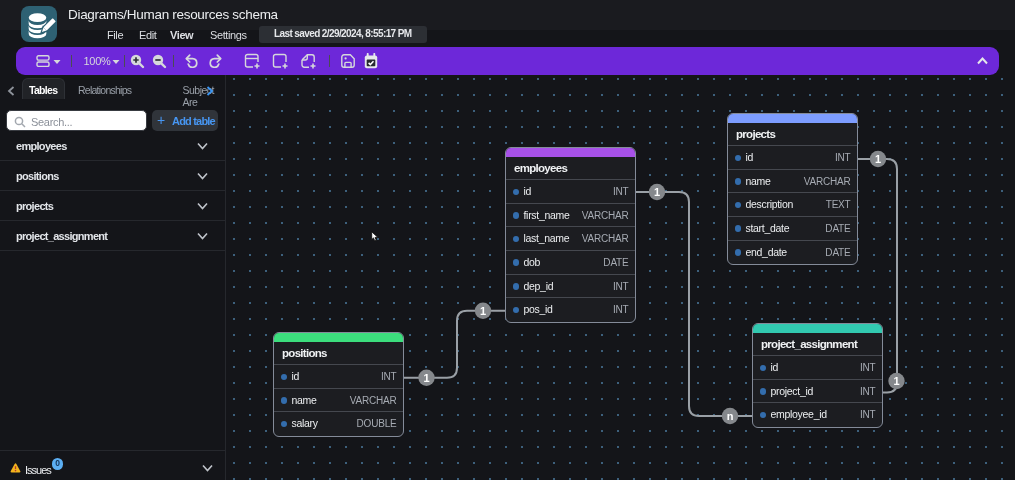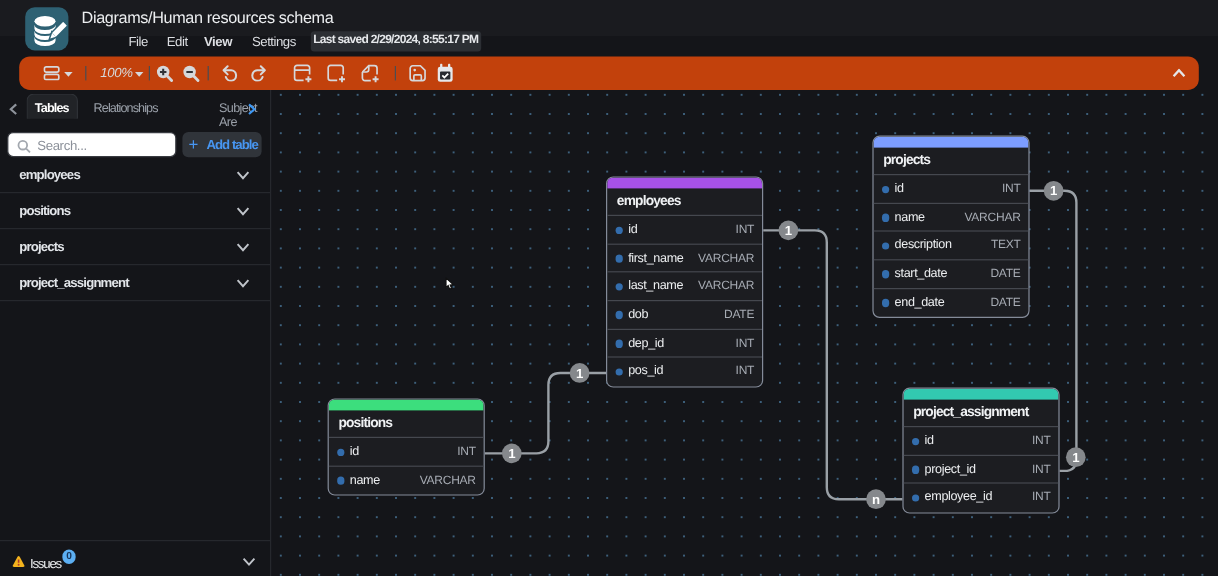--- a/index.html
+++ b/index.html
@@ -6,24 +6,24 @@
   html,body { width:1015px; height:480px; overflow:hidden; }
   body { background:#141519; font-family:"Liberation Sans", sans-serif; position:relative; }
   .abs { position:absolute; }
 
   
   #topbar { left:0; top:0; width:1015px; height:30px; background:#1a1b1f; }
   #logo { left:21px; top:6px; width:36px; height:36px; border-radius:8px; background:#2e6173; }
   #title { left:68px; top:6.5px; font-size:13.5px; color:#eceef0; letter-spacing:-0.3px; }
   .menuitem { top:28.5px; font-size:11px; letter-spacing:-0.4px; color:#dcdee2;padding-left:39px; }
   #lastsaved { left:259px; top:26px; height:16.5px; background:#2c2f34; border-radius:3px;
-               color:#e6e8eb; font-size:10px; font-weight:bold; letter-spacing:-0.6px; line-height:16.5px; padding:0 2px; }
-
-  
-  #toolbar { left:16px; top:47px; width:983px; height:28px; background:#c2410c; border-radius:9px;font-style:italic; }
+               color:#e6e8eb; font-size:10px; font-weight:bold; letter-spacing:-0.6px; line-height:16.5px; padding:0 15px; }
+
+  
+  #toolbar { left:16px; top:47px; width:983px; height:28px; background:#6d28d9; border-radius:9px; }
   .tbtext { color:#d6d8db; font-size:11px; letter-spacing:-0.3px; top:8px; }
   .tdiv { width:1px; height:12px; background:#4a4d53; top:8px; }
 
   
   #sidebar { left:0; top:75px; width:226px; height:405px; background:#141519; border-right:1px solid #26282d; }
   #tabcard { left:22px; top:3px; width:43px; height:21px; background:#212327; border:1px solid #2e3136; border-bottom:none; border-radius:6px 6px 0 0; }
   .tabtxt { top:9px; font-size:10.5px; }
   #searchbox { left:6px; top:35px; width:141px; height:21px; background:#ffffff; border:1px solid #383b41; border-radius:5px; }
   #addtable { left:152px; top:35px; width:66px; height:21px; background:#30343a; border-radius:5px; }
   .acc { left:0; width:225px; height:30px; border-bottom:1px solid #26282d; }
@@ -308,20 +308,25 @@
   <div class="fld">
       <span class="fdot"></span>
       <span class="fnm">id</span>
       <span class="ftp">INT</span>
     </div>
   <div class="fld">
       <span class="fdot"></span>
       <span class="fnm">name</span>
       <span class="ftp">VARCHAR</span>
     </div>
+  <div class="fld">
+      <span class="fdot"></span>
+      <span class="fnm">salary</span>
+      <span class="ftp">DOUBLE</span>
+    </div>
 </div>
 
 <div class="tbl" style="left:752px;top:323px;">
   <div class="strip" style="background:#32c9b0;"></div>
   <div class="ttl">project_assignment</div>
   <div class="fld">
       <span class="fdot"></span>
       <span class="fnm">id</span>
       <span class="ftp">INT</span>
     </div>

